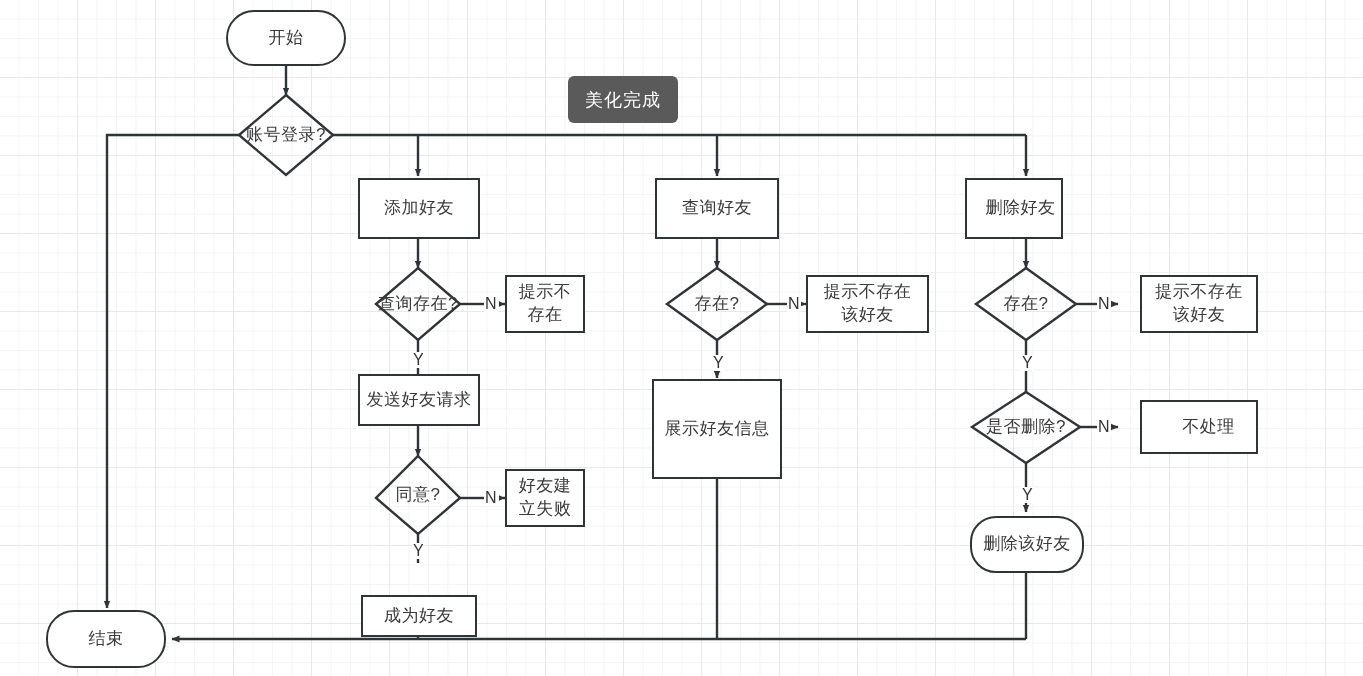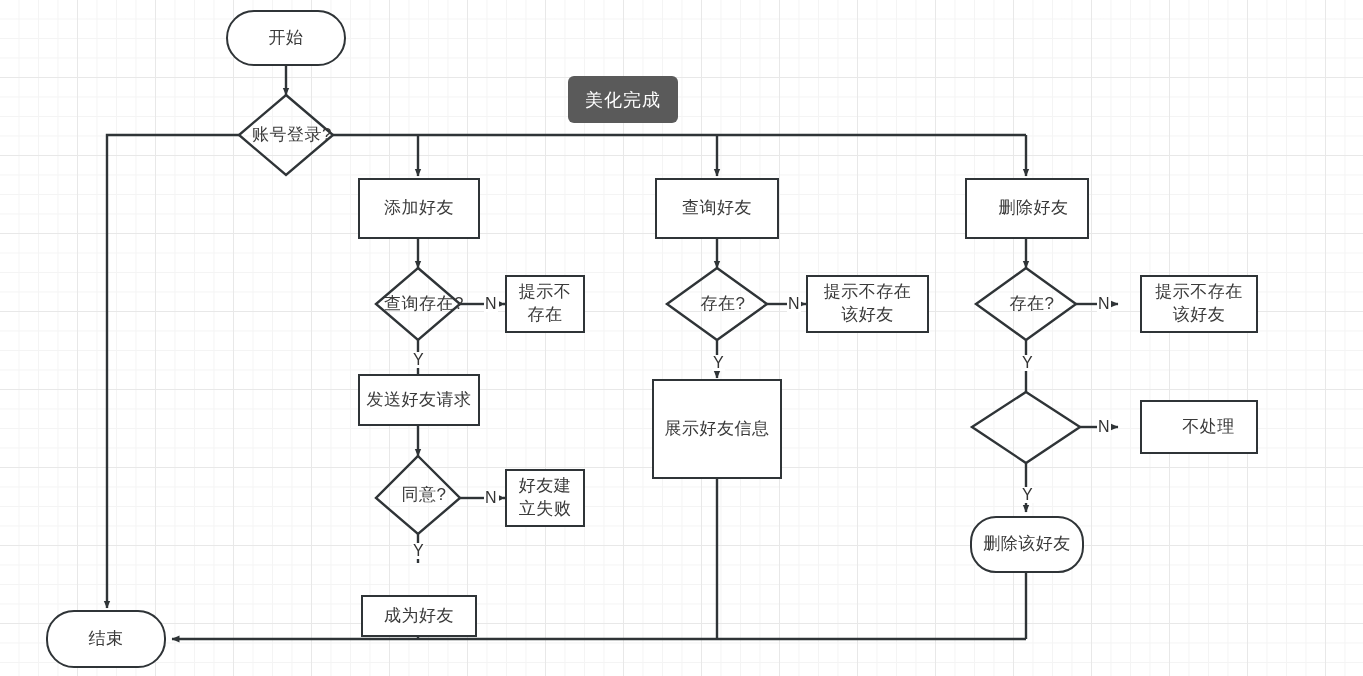--- a/index.html
+++ b/index.html
@@ -43,21 +43,20 @@
     line-height: 1.35;
     letter-spacing: 0.5px;
     white-space: pre-line;
   }
   .node.terminator {
     border-radius: 28px;
   }
   .node.decision {
     border: none;
     background: transparent;
-    margin-left: 6px;
   }
   .diamond-label {
     position: relative;
     z-index: 2;
     color: #3a3a3a;
     font-size: 17px;
     letter-spacing: 0.5px;
   }
   .edge-label {
     position: absolute;
@@ -165,20 +164,23 @@
   </div>
 
   <div class="node decision" style="left:667px; top:268px; width:100px; height:72px;">
     <span class="diamond-label">存在?</span>
   </div>
 
   <div class="node decision" style="left:976px; top:268px; width:100px; height:72px;">
     <span class="diamond-label">存在?</span>
   </div>
 
+  <div class="node decision" style="left:972px; top:392px; width:108px; height:71px;">
+    <span class="diamond-label">是否删除?</span>
+  </div>
 
   <div class="node" style="left:358px; top:178px; width:122px; height:61px;">
     <span>添加好友</span>
   </div>
 
   <div class="node" style="left:505px; top:275px; width:80px; height:58px;">
     <span>提示不
 存在</span>
   </div>
 
@@ -201,21 +203,21 @@
 
   <div class="node" style="left:806px; top:275px; width:123px; height:58px;">
     <span>提示不存在
 该好友</span>
   </div>
 
   <div class="node" style="left:652px; top:379px; width:130px; height:100px;">
     <span>展示好友信息</span>
   </div>
 
-  <div class="node" style="left:965px; top:178px; width:124px; height:61px;padding-left:13px;">
+  <div class="node" style="left:965px; top:178px; width:98px; height:61px;padding-left:13px;">
     <span>删除好友</span>
   </div>
 
   <div class="node" style="left:1140px; top:275px; width:118px; height:58px;">
     <span>提示不存在
 该好友</span>
   </div>
 
   <div class="node" style="left:1140px; top:400px; width:118px; height:54px;padding-left:19px;">
     <span>不处理</span>

